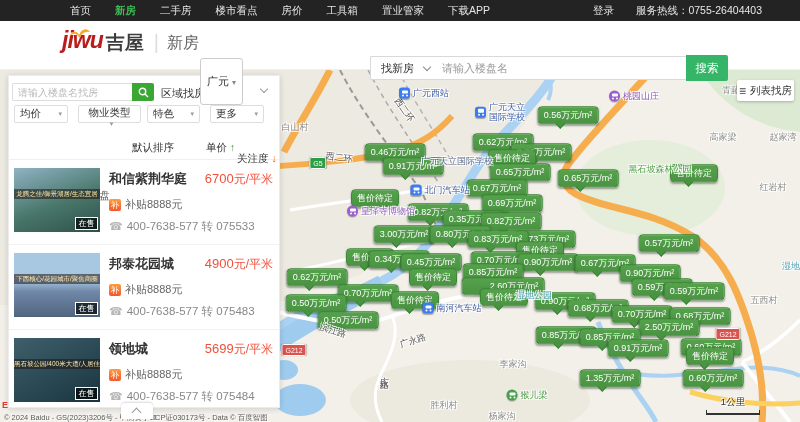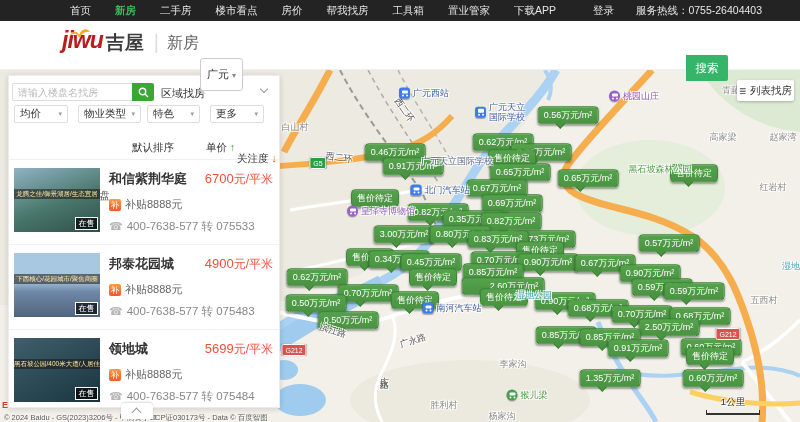--- a/index.html
+++ b/index.html
@@ -19,21 +19,21 @@
   
   #header { position:absolute; left:0; top:21px; width:800px; height:49px; background:#fff;
     border-bottom:1px solid #f0f0f0; z-index:39; }
   #logo { position:absolute; left:62px; top:8px; display:flex; align-items:flex-end; }
   #logo .bird { position:absolute; left:4px; top:-4px; }
   #logo .en { font-size:23px; font-weight:bold; font-style:italic; color:#b91c1c; letter-spacing:-1px; line-height:1; }
   #logo .cn { font-size:19px; font-weight:bold; color:#3d3d3d; margin-left:3px; line-height:1; }
   #logo .sep { color:#ddd; font-size:20px; margin:0 8px 0 10px; font-weight:200; line-height:1; }
   #logo .section { font-size:16px; color:#666; line-height:1.1; }
   #citybox { position:absolute; left:200px; top:37px; border:1px solid #ccc; border-radius:3px;
-    font-size:11px; color:#333; padding:8px 6px; cursor:pointer; background:#fff; }
+    font-size:11px; color:#333; padding:15px 6px; cursor:pointer; background:#fff; }
   #citybox .caret { color:#888; font-size:8px; }
   #searchbar { position:absolute; left:370px; top:35px; width:316px; height:24px;
     border:1px solid #d9d9d9; border-right:none; border-radius:2px 0 0 2px; background:#fff;
     display:flex; align-items:center; }
   #searchbar .cat { font-size:11px; color:#333; margin-left:10px; cursor:pointer; }
   #searchbar .chev { width:6px; height:6px; border-right:1px solid #888; border-bottom:1px solid #888;
     transform:rotate(45deg); margin:-3px 12px 0 10px; }
   #searchbar input { border:none; outline:none; font-size:11px; color:#333; flex:1; background:transparent; }
   #searchbar input::placeholder { color:#9b9b9b; }
   #searchbtn { position:absolute; left:686px; top:34px; width:42px; height:26px; background:#35b567;
@@ -142,21 +142,20 @@
 </head>
 <body>
 
 <div id="topbar">
   <div class="navitems" id="navitems">
       <span class="nav-item">首页</span>
       <span class="nav-item active">新房</span>
       <span class="nav-item">二手房</span>
       <span class="nav-item">楼市看点</span>
       <span class="nav-item">房价</span>
-      <span class="nav-item">帮我找房</span>
       <span class="nav-item">工具箱</span>
       <span class="nav-item">置业管家</span>
       <span class="nav-item">下载APP</span>
     </div>
   <div class="right">
     <span class="login">登录</span>
     <span class="hotline">服务热线：0755-26404403</span>
   </div>
 </div>
 
@@ -167,20 +166,25 @@
           <path d="M3 11 C7 3 11 5 13 9 C15 3 21 1 24 6 C19 5 16 7 13.5 12 C10.5 6 6 7 3 11 Z" fill="#f6a821"></path>
         </svg>
     </span>
     <span class="en">jiwu</span>
     <span class="cn">吉屋</span>
     <span class="sep">|</span>
     <span class="section">新房</span>
   </div>
   <div id="citybox">
     <span>广元</span> <span class="caret">▾</span>
+  </div>
+  <div id="searchbar">
+    <span class="cat">找新房</span>
+    <span class="chev"></span>
+    <input placeholder="请输入楼盘名" style="">
   </div>
   <button id="searchbtn">搜索</button>
 </div>
 
 <div id="map">
   <svg id="mapsvg" width="800" height="352" viewBox="0 0 800 352">
     <path d="M0,0 L560,0 L480,120 L360,205 L270,235 L0,235 Z" fill="#edeae2"></path>
     <path d="M700,0 L800,0 L800,62 C755,58 718,32 700,0 Z" fill="#dcead3"></path>
     <ellipse cx="650" cy="118" rx="75" ry="48" fill="#e4eeda"></ellipse>
     <ellipse cx="470" cy="330" rx="120" ry="40" fill="#eceadf"></ellipse>
@@ -343,21 +347,21 @@
         </svg>
     </button>
   </div>
   <span id="regiontab">区域找房</span>
   <span class="pcaret"></span>
   <div id="filters">
       <div class="fbox" style="left: 5px; width: 54px;">
         <span>均价</span>
         <span class="c">▾</span>
       </div>
-      <div class="fbox" style="left: 69px; width: 63px;">
+      <div class="fbox" style="left: 69px; width: 63px; flex-direction: column;">
         <span>物业类型</span>
         <span class="c">▾</span>
       </div>
       <div class="fbox" style="left: 138px; width: 53px;">
         <span>特色</span>
         <span class="c">▾</span>
       </div>
       <div class="fbox" style="left: 201px; width: 54px;">
         <span>更多</span>
         <span class="c">▾</span>

